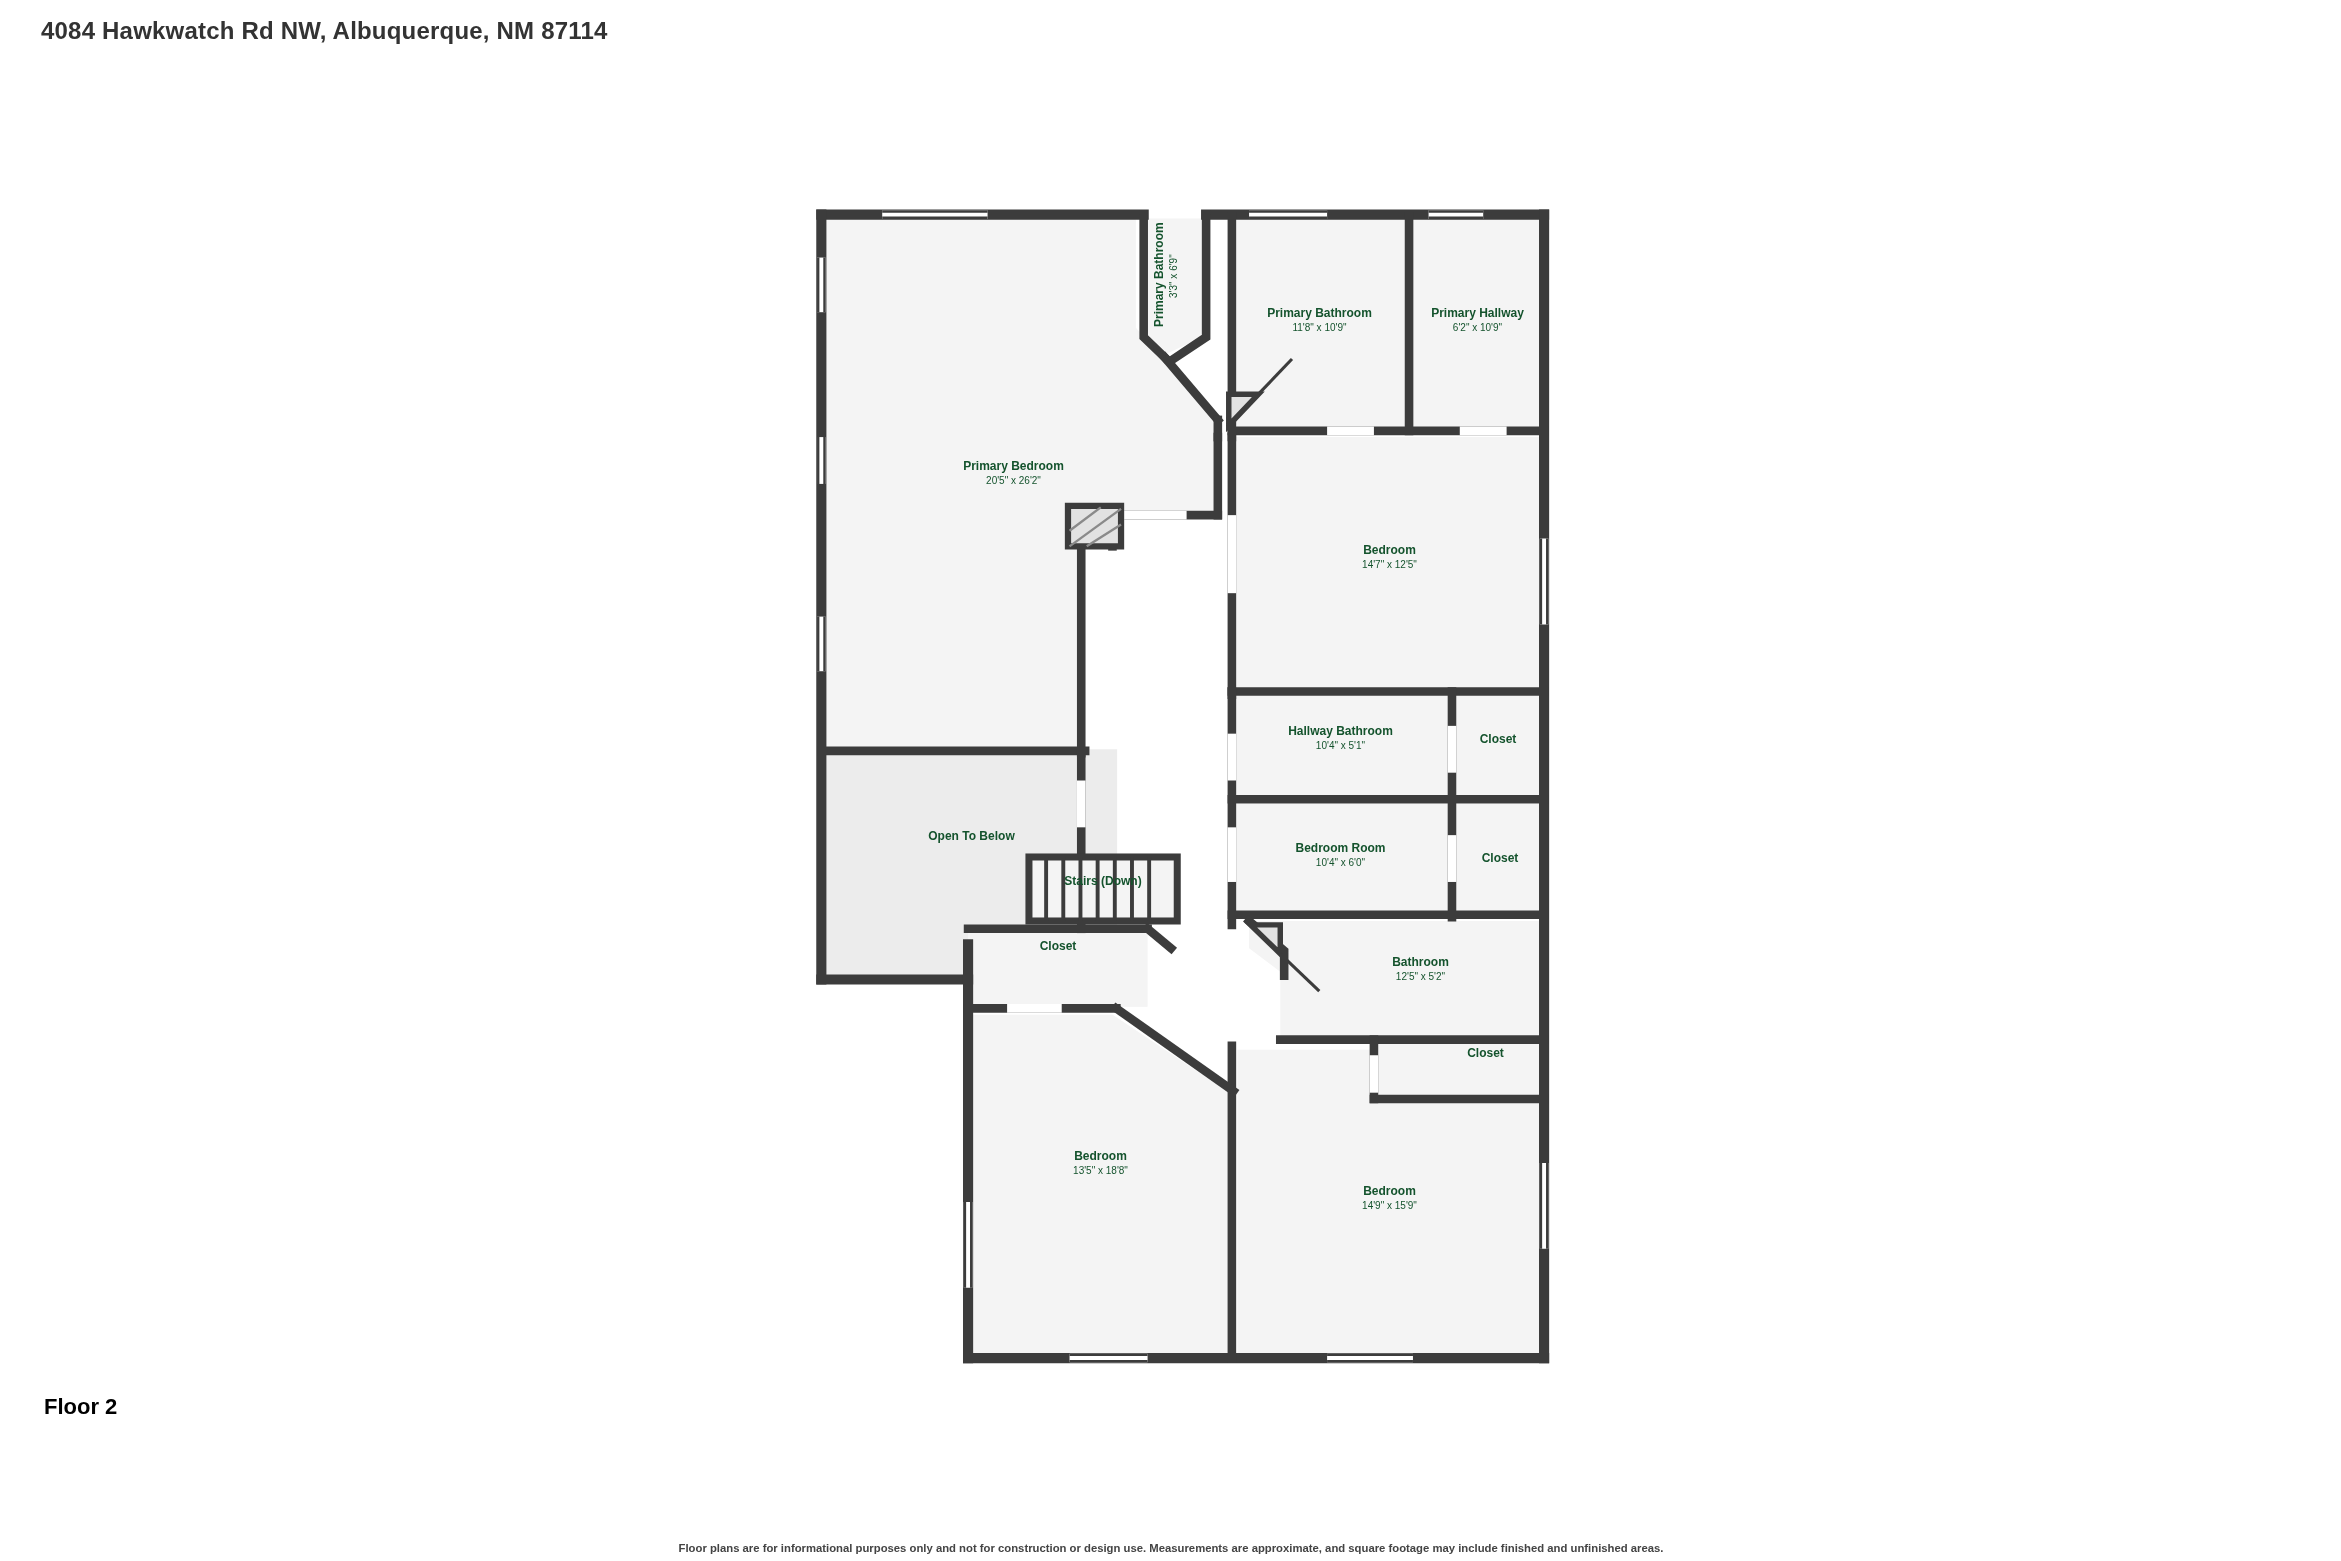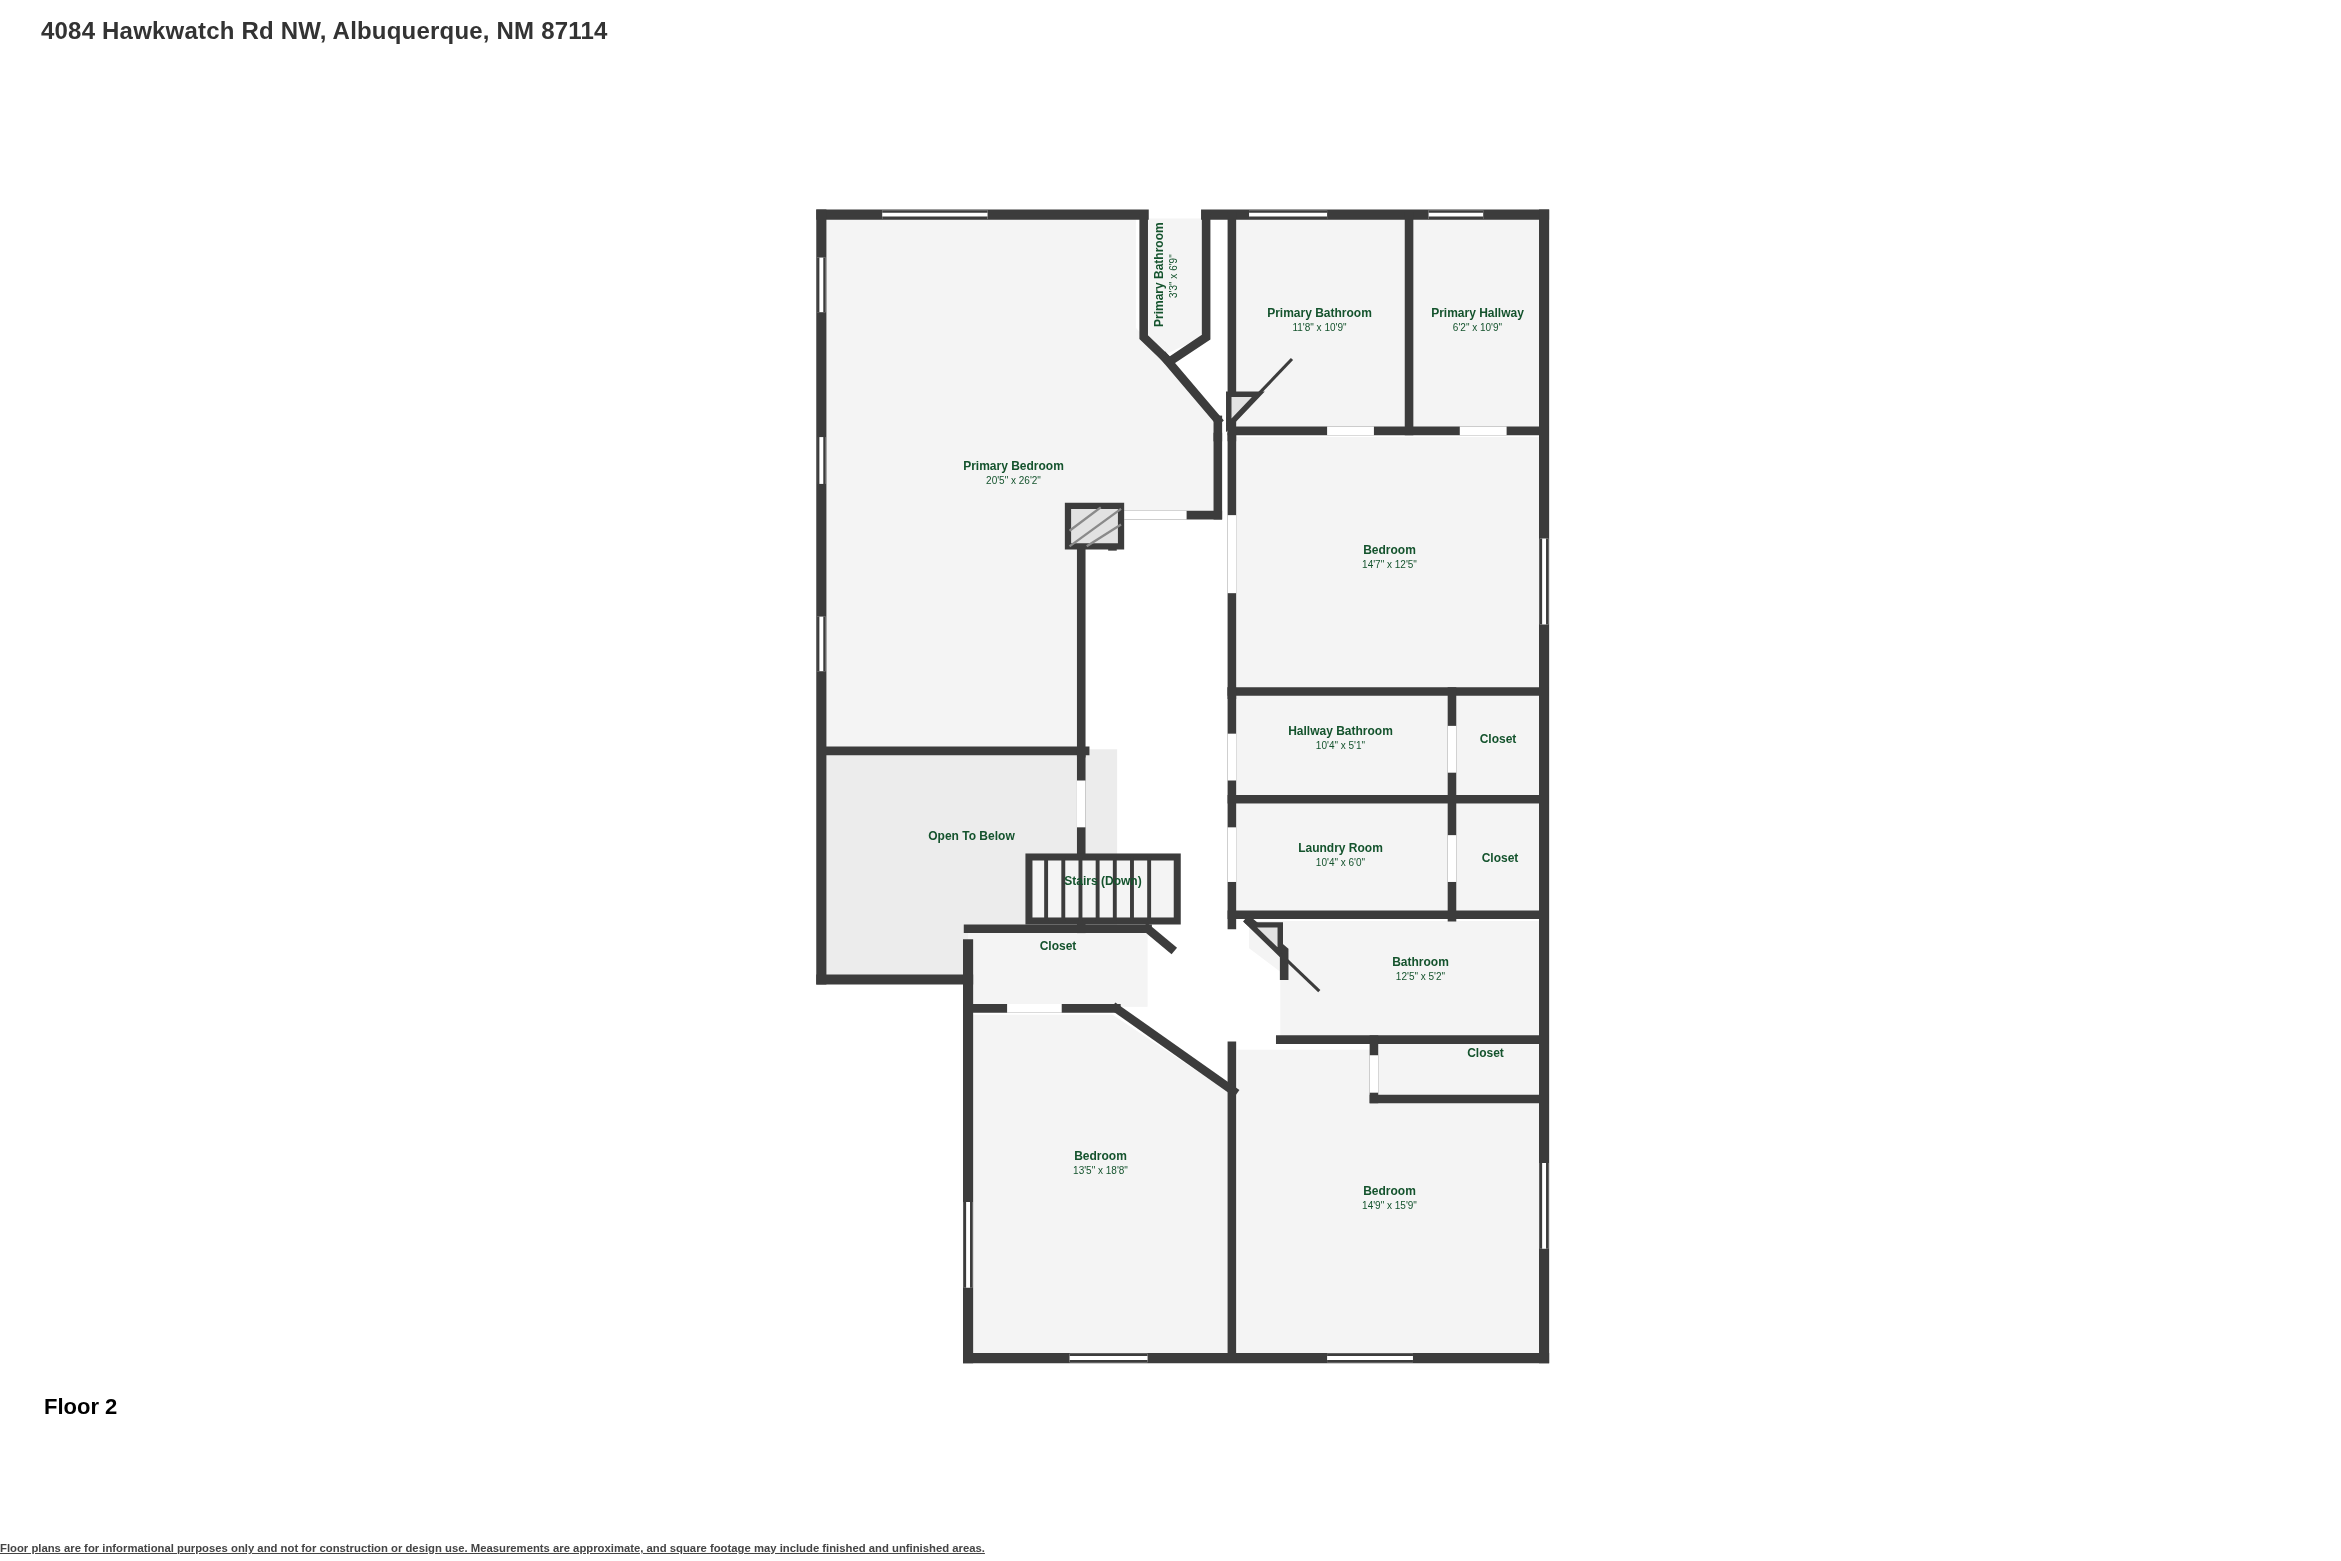--- a/index.html
+++ b/index.html
@@ -30,24 +30,24 @@
     top: 1394px;
     font-size: 22px;
     font-weight: bold;
     color: #000000;
   }
   #disclaimer {
     position: absolute;
     left: 0;
     top: 1542px;
     width: 2342px;
+    text-align: center;
     font-size: 11.3px;
     font-weight: bold;
     color: #444444;
-    text-decoration: underline;
   }
   #plan {
     position: absolute;
     left: 0;
     top: 0;
     width: 2342px;
     height: 1561px;
   }
   .lbl {
     position: absolute;
@@ -263,21 +263,21 @@
 <div class="lbl" style="left:1247px; top:724px; width:187px;">
   <span class="name">Hallway Bathroom</span>
   <span class="dim">10'4" x 5'1"</span>
 </div>
 
 <div class="lbl" style="left:1452px; top:732px; width:92px;">
   <span class="name">Closet</span>
 </div>
 
 <div class="lbl" style="left:1247px; top:841px; width:187px;">
-  <span class="name">Laundry Room</span>
+  <span class="name">Bedroom Room</span>
   <span class="dim">10'4" x 6'0"</span>
 </div>
 
 <div class="lbl" style="left:1454px; top:851px; width:92px;">
   <span class="name">Closet</span>
 </div>
 
 <div class="lbl" style="left:867px; top:829px; width:209px;">
   <span class="name">Open To Below</span>
 </div>

